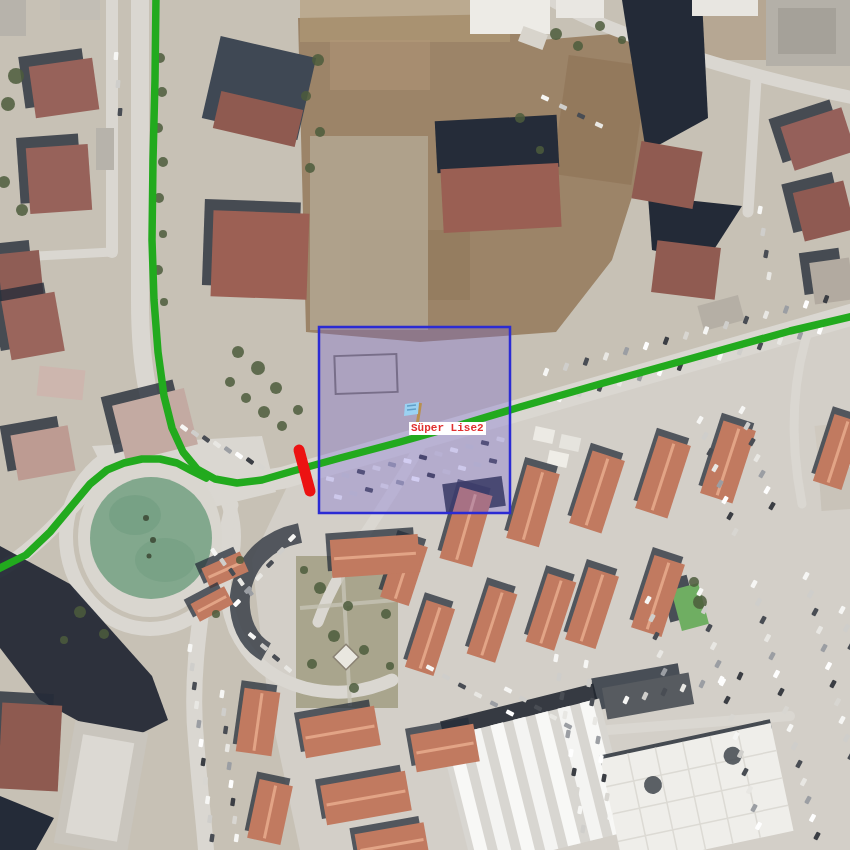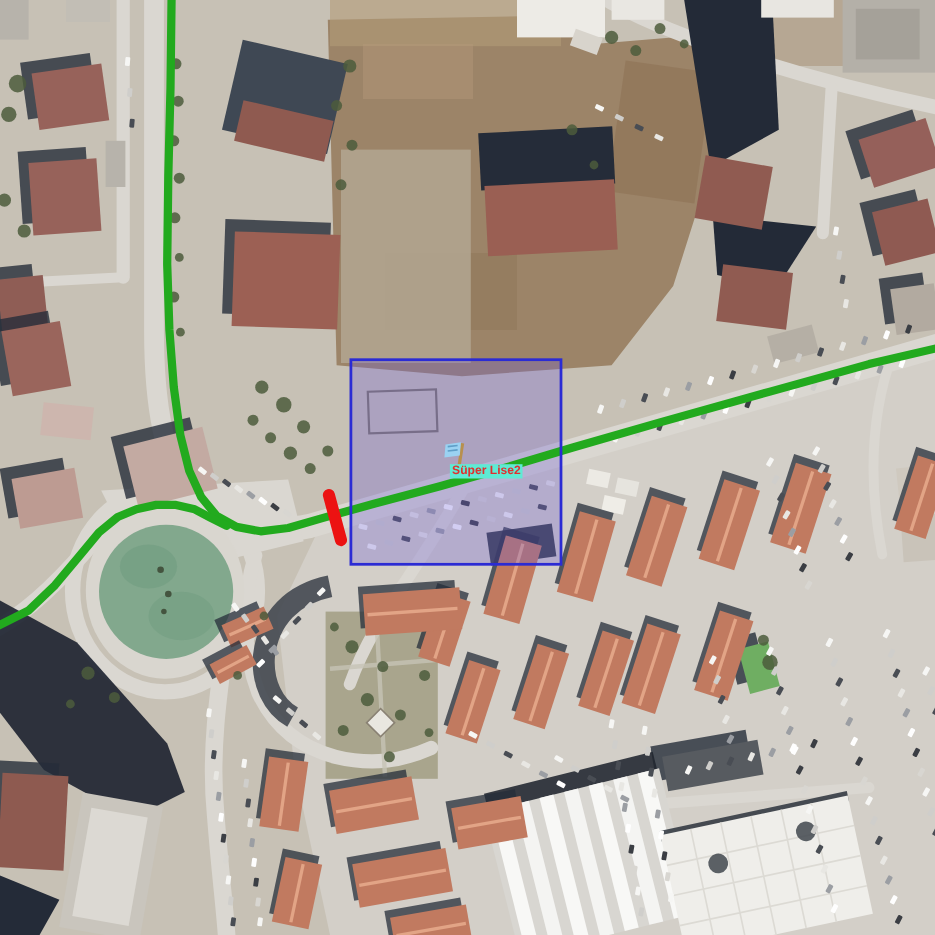--- a/index.html
+++ b/index.html
@@ -491,14 +491,14 @@
     <rect fill="none" x="319" y="327" width="191" height="186" stroke="#2b2bd4" stroke-width="2.5"></rect>
     <g>
       <line x1="420.5" y1="403" x2="416.5" y2="429" stroke-width="3" stroke="#b8904e"></line>
       <circle cx="416.5" cy="429" r="2" fill="#6b5429"></circle>
       <polygon points="405,404 419,402 418,414 404,416" fill="#9bd2f2"></polygon>
       <path d="M407,406 L416,405 M407,410 L416,409" stroke-width="1.5" fill="none" stroke="#5f9fc8"></path>
     </g>
   </g>
 </svg>
 
-<div class="marker-label" id="marker-label" style="color: rgb(224, 48, 48); background: #5eead4;">Süper Lise2</div>
+<div class="marker-label" id="marker-label" style="color: rgb(224, 48, 48); background: #ffffff; font-family: Liberation Mono, monospace;">Süper Lise2</div>
 </div>
 
 </body></html>

